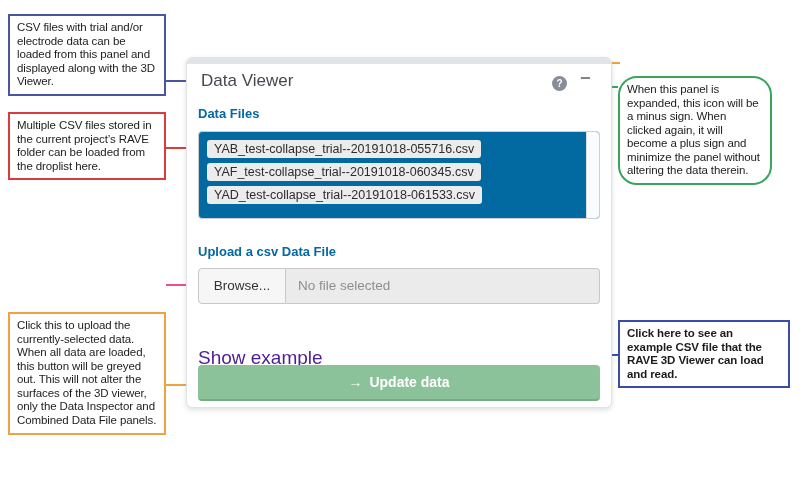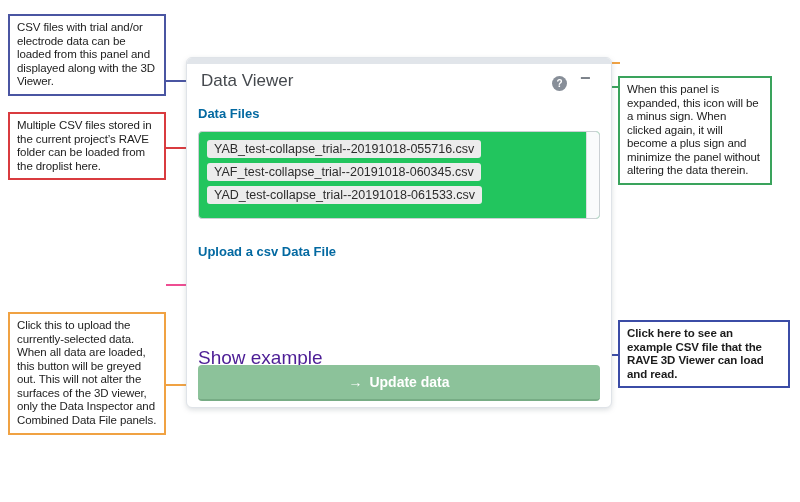--- a/index.html
+++ b/index.html
@@ -7,21 +7,21 @@
           font-family:"Liberation Sans",sans-serif;padding-left:42px;}
 
   
   .note{position:absolute;background:#fff;border:2px solid #000;box-sizing:border-box;
         padding:5px 7px;font-size:11.5px;line-height:1.18;color:#1c1c1c;letter-spacing:-0.1px;}
   .n1{left:8px;  top:14px;  width:158px;min-height:79px; border-color:#4a55a2;}
   .n2{left:8px;  top:112px; width:158px;min-height:60px; border-color:#d93b3f;}
   .n3{left:8px;  top:190px; width:158px;min-height:106px;border-color:#ee4d92;}
   .n4{left:8px;  top:312px; width:158px;min-height:122px;border-color:#f0a243;}
   .n5{left:620px;top:10px;  width:176px;min-height:55px; border-color:#f0a243;}
-  .n6{left:618px;top:76px;  width:154px;min-height:92px; border-color:#3aa35c;}
+  .n6{left:618px;top:76px;  width:154px;min-height:92px; border-color:#3aa35c;border-radius:19px;}
   .n7{left:618px;top:320px; width:172px;min-height:48px; border-color:#3b4ca6;font-weight:bold;}
 
   
   .conn{position:absolute;height:2px;}
   .l-blue        {left:166px;top:80px; width:20px; background:#4a55a2;}
   .l-red         {left:166px;top:147px;width:30px; background:#d93b3f;}
   .l-pink        {left:166px;top:284px;width:23px; background:#ee4d92;}
   .l-orange-left {left:166px;top:384px;width:31px; background:#f0a243;}
   .l-orange-right{left:563px;top:62px; width:57px; background:#f0a243;}
   .l-green       {left:587px;top:86px; width:31px; background:#3aa35c;}
@@ -35,21 +35,21 @@
   .panel-title{position:absolute;left:14px;top:13px;font-size:17px;color:#45494e;}
   .help-icon{position:absolute;left:365px;top:18px;width:15px;height:15px;border-radius:50%;
              background:#878e98;color:#fff;font-size:10px;font-weight:bold;text-align:center;
              line-height:15px;cursor:pointer;}
   .collapse-icon{position:absolute;left:393px;top:10px;font-size:18px;font-weight:bold;
                  color:#7c828a;cursor:pointer;}
   .sec-label{position:absolute;left:11px;font-size:13px;font-weight:bold;color:#0369a1;}
   .lbl-files{top:48px;}
   .lbl-upload{top:186px;}
 
-  .listbox{position:absolute;left:11px;top:73px;width:402px;height:88px;background:#22c55e;
+  .listbox{position:absolute;left:11px;top:73px;width:402px;height:88px;background:#0369a1;
            border:1px solid #cbd0d4;border-radius:4px;box-sizing:border-box;padding:8px 0 0 8px;}
   .pill{display:table;background:#ececec;border-radius:3px;padding:2px 7px;margin-bottom:5px;
         font-size:12.5px;color:#2c2c2c;white-space:nowrap;cursor:pointer;}
   .scrollbar{position:absolute;right:0;top:0;bottom:0;width:12px;background:#fafbfc;
              border-left:1px solid #dcdfe2;border-radius:0 3px 3px 0;}
 
   .input-group{position:absolute;left:11px;top:210px;width:402px;height:36px;display:flex;
                box-sizing:border-box;}
   .browse-btn{width:88px;background:#f6f6f6;border:1px solid #c8c8c8;border-radius:4px 0 0 4px;
               font-size:13.5px;color:#333;text-align:center;line-height:34px;box-sizing:border-box;
@@ -97,20 +97,24 @@
 
     <div class="listbox">
       <div class="pill">YAB_test-collapse_trial--20191018-055716.csv</div>
       <div class="pill">YAF_test-collapse_trial--20191018-060345.csv</div>
       <div class="pill">YAD_test-collapse_trial--20191018-061533.csv</div>
       <div class="scrollbar"></div>
     </div>
 
     <div class="sec-label lbl-upload">Upload a csv Data File</div>
 
+    <div class="input-group">
+      <div class="browse-btn">Browse...</div>
+      <div class="file-display">No file selected</div>
+    </div>
 
     <a class="show-example">Show example</a>
 
     <button class="update-btn">
       <span class="arrow">→</span>
       <span>Update data</span>
     </button>
   </div>
 
 </div>

